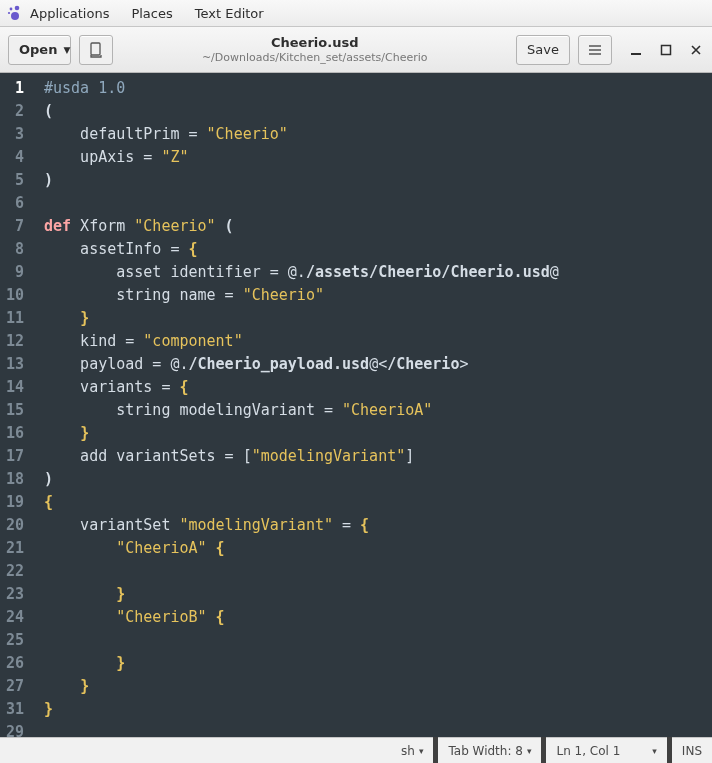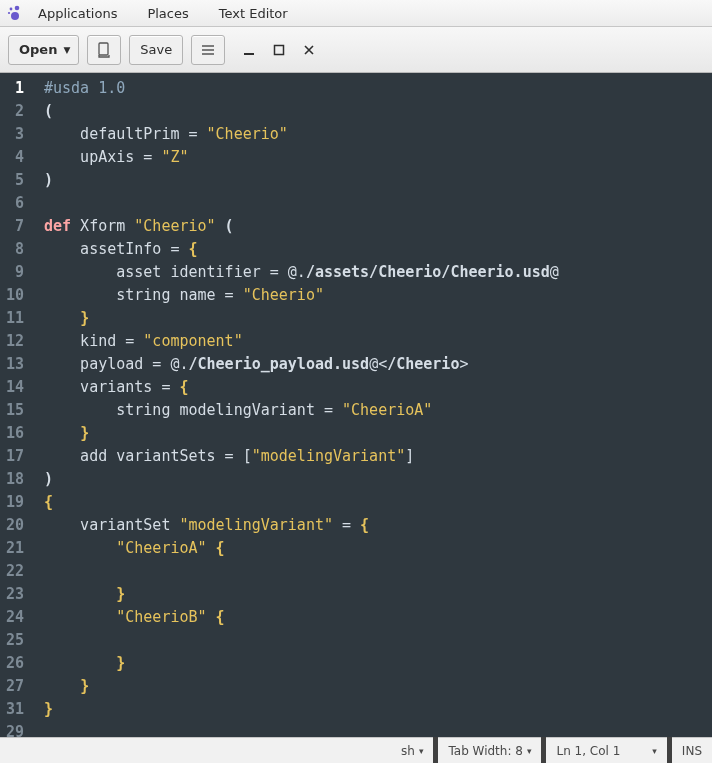--- a/index.html
+++ b/index.html
@@ -1,26 +1,26 @@
 <!DOCTYPE html>
 <html><head>
 <meta charset="utf-8">
 <style>
   * { box-sizing: border-box; margin: 0; padding: 0; }
   html, body { width: 712px; height: 763px; font-family: "DejaVu Sans", "Cantarell", sans-serif; font-size: 13px; background: #f0f0f0; overflow: hidden; }
   
   
-  .menubar { height: 27px; background: linear-gradient(#f8f8f8,#ececec); border-bottom: 1px solid #c6c6c6; display: flex; align-items: center; padding: 0 6px; gap: 18px; color: #2e2e2e; }
+  .menubar { height: 27px; background: linear-gradient(#f8f8f8,#ececec); border-bottom: 1px solid #c6c6c6; display: flex; align-items: center; padding: 0 6px; gap: 10px; color: #2e2e2e; }
   .menubar .logo { width: 16px; height: 16px; display:inline-flex; align-items:center; justify-content:center; margin-right:-8px;}
   .menubar .menu-item { padding: 3px 6px; cursor: default; }
   
   
   .toolbar { height: 46px; background: linear-gradient(#f7f7f7,#e8e8e8); border-bottom: 1px solid #b8b8b8; display: flex; align-items: center; padding: 0 8px; gap: 8px; }
   .btn { background: #f0f0f0; border: 1px solid #b3b3b3; border-radius: 3px; height: 30px; display: inline-flex; align-items: center; justify-content: center; padding: 0 10px; color: #2e2e2e; cursor: default; box-shadow: inset 0 1px #fff; }
-  .open-btn { font-weight: bold; gap: 6px; padding-right:8px;}
+  .open-btn { font-weight: bold; gap: 6px; padding-right:0;}
   .icon-btn { width: 34px; padding:0; }
   .title-block { flex: 1; display: flex; flex-direction: column; align-items: center; line-height: 1.05; }
   .title-block .t1 { font-weight: bold; font-size: 13px; color: #2e2e2e; }
   .title-block .t2 { font-size: 11px; color: #777; margin-top: 2px; }
   .win-controls { display:flex; align-items:center; gap:14px; margin-left:8px;}
   .win-ico { width:16px; height:16px; display:flex; align-items:center; justify-content:center; color:#2e2e2e; cursor:default;}
   
   
   .editor { position: relative; height: 664px; background: #2f383f; display: flex; font-family: "DejaVu Sans Mono","Menlo",monospace; font-size: 15px; line-height: 23px; }
   .gutter { width: 28px; background: #2f383f; color: #7d8a95; text-align: right; padding: 4px 4px 0 0; user-select: none; font-weight: bold; }
@@ -65,20 +65,24 @@
 <div class="toolbar">
   <div class="btn open-btn">
     <span>Open</span>
     <span class="tri-down">▼</span>
   </div>
   <div class="btn icon-btn">
     <svg width="16" height="16" viewBox="0 0 16 16">
         <rect x="3" y="1" width="9" height="12" rx="1" fill="none" stroke="#555" stroke-width="1.3"></rect>
         <path d="M3 13 L3 15 L13 15 L13 13" fill="none" stroke="#555" stroke-width="1.3"></path>
       </svg>
+  </div>
+  <div class="title-block">
+    <span class="t1">Cheerio.usd</span>
+    <span class="t2">~/Downloads/Kitchen_set/assets/Cheerio</span>
   </div>
   <div class="btn">
       <span>Save</span>
     </div>
   <div class="btn icon-btn">
     <svg width="14" height="14" viewBox="0 0 14 14">
         <path d="M1 3h12M1 7h12M1 11h12" stroke="#555" stroke-width="1.6"></path>
       </svg>
   </div>
   <div class="win-controls">

